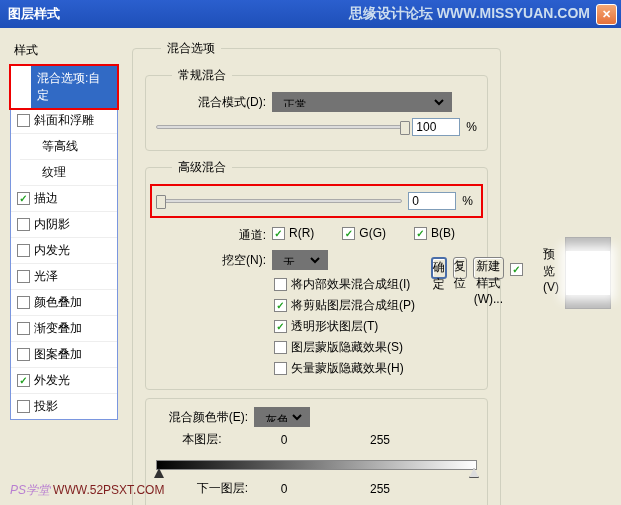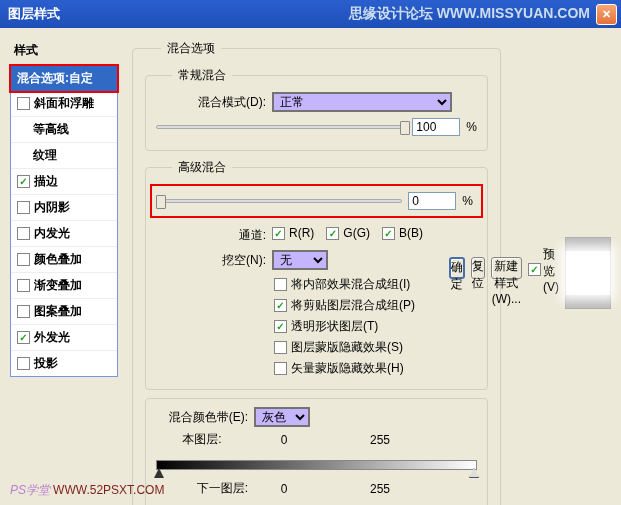--- a/index.html
+++ b/index.html
@@ -2,50 +2,50 @@
 <html><head>
   <meta charset="utf-8">
   <style>
     * { box-sizing: border-box; margin: 0; padding: 0; font-family: "Microsoft YaHei", SimSun, sans-serif; font-size: 12px; }
     body { background: #ece9d8; width: 621px; height: 505px; }
     .titlebar { background: linear-gradient(to bottom, #2b5fce, #1e4fb8); height: 28px; display: flex; align-items: center; padding: 0 4px 0 8px; color: white; font-weight: bold; }
     .titlebar-text { flex: 1; font-size: 13px; }
     .titlebar-watermark { font-size: 14px; color: #cde; margin-right: 6px; }
     .close-btn { width: 21px; height: 21px; background: linear-gradient(to bottom, #f5a875, #e6713a); border: 1px solid #fff; border-radius: 3px; display: flex; align-items: center; justify-content: center; color: white; font-weight: bold; cursor: pointer; font-size: 11px; }
     .content { display: flex; padding: 12px 10px 10px 10px; height: 477px; position: relative; }
-    .sidebar { width: 108px; font-weight: bold; }
+    .sidebar { width: 108px; }
     .sidebar-header { font-size: 12px; padding: 2px 4px 6px 4px; }
     .sidebar-list { background: white; border: 1px solid #7a96df; }
     .style-item { padding: 4px 6px; border-bottom: 1px solid #eee; display: flex; align-items: center; gap: 4px; }
     .style-item:last-child { border-bottom: none; }
     .style-item.active { background: #316ac5; color: white; }
-    .style-item.indent { padding-left: 22px; }
-    .highlight-red { border: 2px solid #e00; margin: -2px; position: relative; z-index: 2; }
+    .style-item.indent { padding-left: 22px; margin-left: 9px; }
+    .highlight-red { border: 2px solid #e00; margin: -2px; position: relative; z-index: 2; padding-left: 20px; }
     .chk { width: 13px; height: 13px; border: 1px solid #848484; background: white; display: inline-flex; align-items: center; justify-content: center; font-size: 10px; color: #21a121; flex-shrink: 0; }
     .chk.checked::before { content: "✓"; font-weight: bold; }
     .main { flex: 1; padding: 0 12px 0 14px; }
     fieldset { border: 1px solid #d0d0bf; border-radius: 4px; padding: 10px 12px 12px 12px; margin-bottom: 10px; }
     legend { padding: 0 6px; color: #000; margin-left: 16px; }
     .sub-fieldset { border: 1px solid #d0d0bf; border-radius: 4px; padding: 8px 10px; margin-bottom: 8px; }
     .sub-fieldset > legend { font-size: 12px; }
     .row { display: flex; align-items: center; margin-bottom: 6px; gap: 6px; }
     .label-col { width: 110px; text-align: right; }
-    select { border: 2px solid #737373; height: 20px; background: #c4b5fd; padding: 0 2px; }
+    select { border: 5px solid #737373; height: 20px; background: #737373; padding: 0 2px; }
     .select-wide { width: 180px; }
     .select-sm { width: 56px; }
     .slider-track { height: 4px; background: #dcdcdc; border: 1px solid #aaa; border-radius: 2px; position: relative; flex: 1; }
     .slider-thumb { position: absolute; top: -5px; width: 10px; height: 14px; background: #ece9d8; border: 1px solid #888; border-radius: 1px; transform: translateX(-50%); }
     .num-input { width: 48px; height: 18px; border: 1px solid #7f9db9; background: white; padding: 0 3px; text-align: left; }
     .highlight-fill { border: 2px solid #e00; padding: 6px 8px; margin: 0 -6px 8px -6px; }
     .chk-row { display: flex; align-items: center; gap: 4px; margin-bottom: 4px; }
-    .channels { display: flex; gap: 12px; margin-left: 0; }
+    .channels { display: flex; gap: 28px; margin-left: 0; }
     .right-panel { width: 98px; display: flex; gap: 6px; align-items: center; justify-content: flex-end; }
     .btn { width: 92px; height: 22px; border: 1px solid #848484; background: #ece9d8; border-radius: 3px; cursor: pointer; box-shadow: inset 1px 1px 0 #fff; }
     .btn.default { border: 2px solid #4a6ea9; }
-    .preview-row { display: flex; align-items: center; gap: 2px; margin-top: 4px; }
+    .preview-row { display: flex; align-items: center; gap: 20px; margin-top: 4px; }
     .preview-box { width: 72px; height: 72px; background: #b8b8b8; margin-top: 10px; display: flex; align-items: center; justify-content: center; border: 1px solid #aaa; }
     .preview-inner { width: 44px; height: 44px; background: white; box-shadow: 0 0 10px 6px rgba(255,255,255,0.9); }
     .blend-band .row { margin-bottom: 4px; }
     .band-slider { height: 20px; position: relative; margin: 2px 0 8px 0; }
     .band-slider .track { position: absolute; top: 8px; left: 0; right: 0; height: 10px; border: 1px solid #888; }
     .gradient-black { background: linear-gradient(to right, #000, #fff); }
     .band-slider .mark-l { position: absolute; left: -2px; bottom: -6px; width: 10px; height: 10px; background: #333; clip-path: polygon(50% 0, 100% 100%, 0 100%); }
     .band-slider .mark-r { position: absolute; right: -2px; bottom: -6px; width: 10px; height: 10px; background: #ddd; border: 1px solid #555; clip-path: polygon(50% 0, 100% 100%, 0 100%); }
     .watermark { position: absolute; bottom: 6px; left: 10px; color: #b97fd1; font-size: 11px; font-style: italic; }
     .watermark .url { color: #7f1d1d; font-style: normal; }
@@ -85,20 +85,24 @@
         <div class="style-item">
           <span class="chk"></span>
           <span>内阴影</span>
         </div>
         <div class="style-item">
           <span class="chk"></span>
           <span>内发光</span>
         </div>
         <div class="style-item">
           <span class="chk"></span>
+          <span>光泽</span>
+        </div>
+        <div class="style-item">
+          <span class="chk"></span>
           <span>颜色叠加</span>
         </div>
         <div class="style-item">
           <span class="chk"></span>
           <span>渐变叠加</span>
         </div>
         <div class="style-item">
           <span class="chk"></span>
           <span>图案叠加</span>
         </div>

